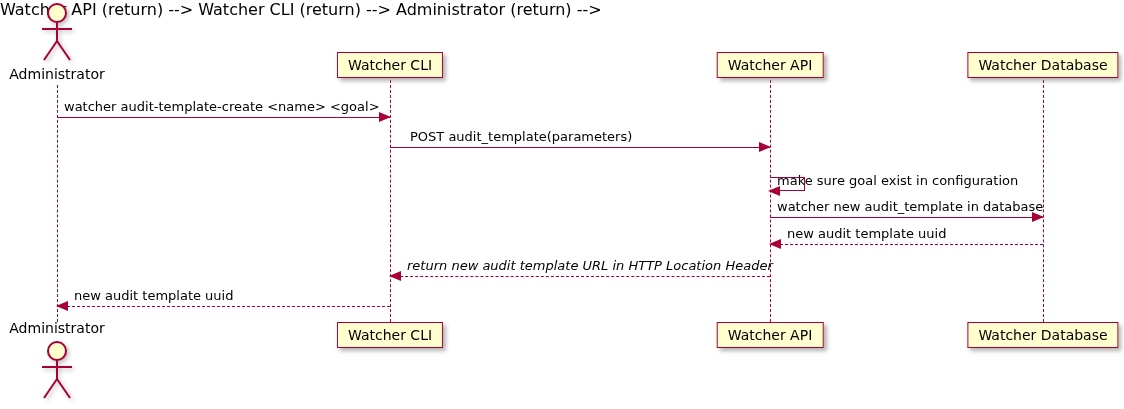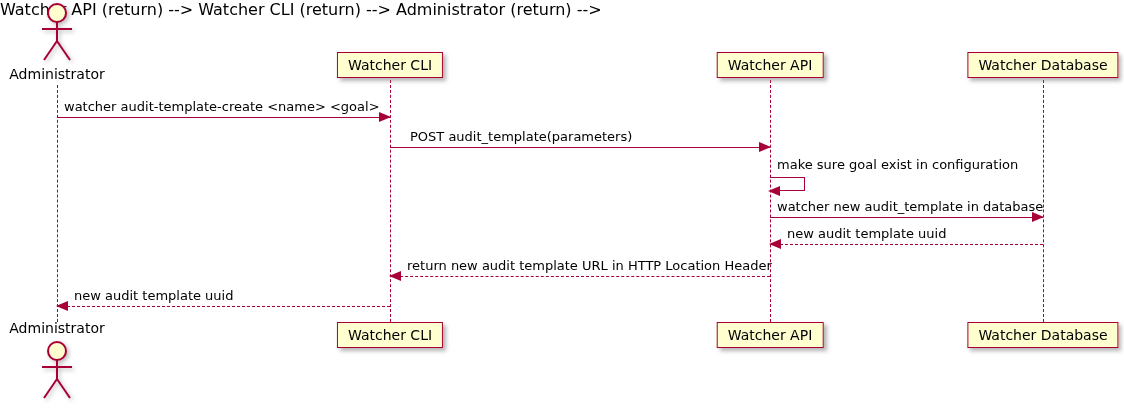--- a/index.html
+++ b/index.html
@@ -114,42 +114,42 @@
   </div>
 
   
   <div class="msg solid" style="left:390px;top:147px;width:380px;">
     <span class="label" style="left:20px;">POST audit_template(parameters)</span>
     <div class="line"></div>
     <div class="arrow-r"></div>
   </div>
 
   
-  <div class="self-label" style="left:777px;top:157px;">make sure goal exist in configuration</div>
+  <div class="self-label" style="left:777px;top:173px;">make sure goal exist in configuration</div>
   <div class="self-loop" style="left:770px;top:177px;width:34px;height:12px;">
     <div class="arrow-l"></div>
   </div>
 
   
   <div class="msg solid" style="left:770px;top:217px;width:273px;">
     <span class="label" style="left:7px;">watcher new audit_template in database</span>
     <div class="line"></div>
     <div class="arrow-r"></div>
   </div>
 
    Watcher API (return) --&gt;
   <div class="msg dashed" style="left:770px;top:244px;width:273px;">
     <span class="label" style="left:17px;">new audit template uuid</span>
     <div class="line"></div>
     <div class="arrow-l"></div>
   </div>
 
    Watcher CLI (return) --&gt;
   <div class="msg dashed" style="left:390px;top:276px;width:380px;">
-    <span class="label" style="left:17px;">return new audit template URL in HTTP Location Header</span>
+    <span class="label" style="left:17px;font-style:italic;">return new audit template URL in HTTP Location Header</span>
     <div class="line"></div>
     <div class="arrow-l"></div>
   </div>
 
    Administrator (return) --&gt;
   <div class="msg dashed" style="left:57px;top:306px;width:333px;">
     <span class="label" style="left:17px;">new audit template uuid</span>
     <div class="line"></div>
     <div class="arrow-l"></div>
   </div>

